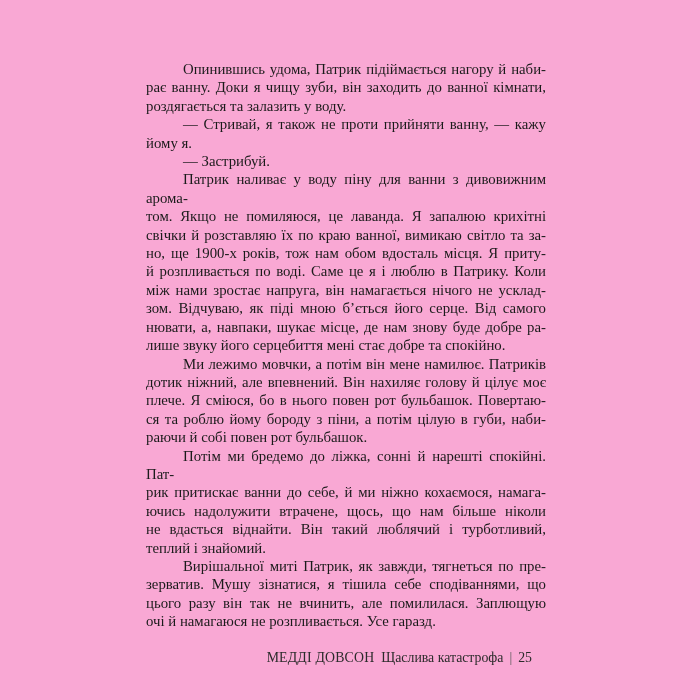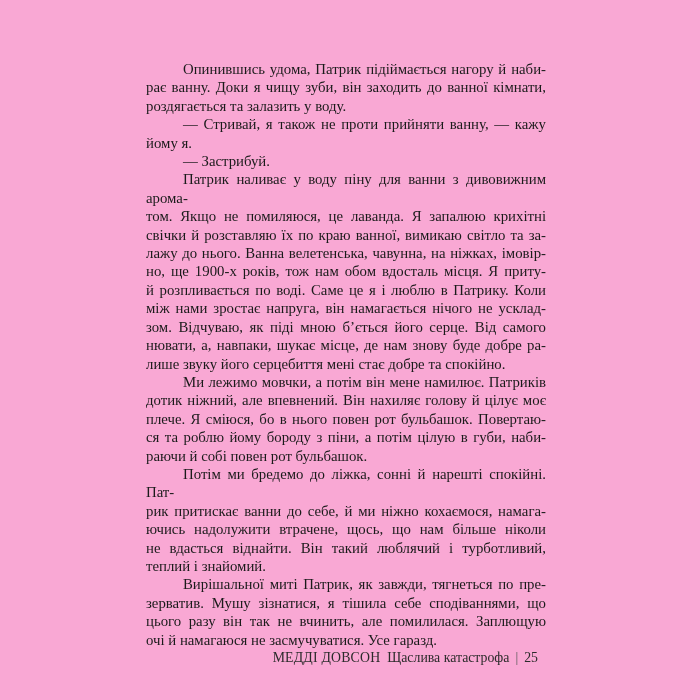--- a/index.html
+++ b/index.html
@@ -40,21 +40,21 @@
   .ln.last {
     text-align: left;
     text-align-last: left;
   }
   .ln.first {
     text-indent: 37px;
   }
   .running-footer {
     position: absolute;
     top: 650px;
-    right: 162px;
+    right: 168px;
     white-space: nowrap;
     color: #2b2b2b;
     font-size: 13.8px;
     line-height: 16px;
   }
   .running-footer .author {
     letter-spacing: 0.2px;
     margin-right: 7px;
   }
   .running-footer .divider {
@@ -81,21 +81,20 @@
     </p>
 
     <p class="para">
       <span class="ln first last">— Застрибуй.</span>
     </p>
 
     <p class="para">
       <span class="ln first">Патрик наливає у воду піну для ванни з дивовижним арома-</span>
       <span class="ln">том. Якщо не помиляюся, це лаванда. Я запалюю крихітні</span>
       <span class="ln">свічки й розставляю їх по краю ванної, вимикаю світло та за-</span>
-      <span class="ln">лажу до нього. Ванна велетенська, чавунна, на ніжках, імовір-</span>
       <span class="ln">но, ще 1900-х років, тож нам обом вдосталь місця. Я приту-</span>
       <span class="ln">й розпливається по воді. Саме це я і люблю в Патрику. Коли</span>
       <span class="ln">між нами зростає напруга, він намагається нічого не усклад-</span>
       <span class="ln">зом. Відчуваю, як піді мною б’ється його серце. Від самого</span>
       <span class="ln">нювати, а, навпаки, шукає місце, де нам знову буде добре ра-</span>
       <span class="ln last">лише звуку його серцебиття мені стає добре та спокійно.</span>
     </p>
 
     <p class="para">
       <span class="ln first">Ми лежимо мовчки, а потім він мене намилює. Патриків</span>
@@ -110,21 +109,21 @@
       <span class="ln">рик притискає ванни до себе, й ми ніжно кохаємося, намага-</span>
       <span class="ln">ючись надолужити втрачене, щось, що нам більше ніколи</span>
       <span class="ln">не вдасться віднайти. Він такий люблячий і турботливий,</span>
       <span class="ln last">теплий і знайомий.</span>
     </p>
 
     <p class="para">
       <span class="ln first">Вирішальної миті Патрик, як завжди, тягнеться по пре-</span>
       <span class="ln">зерватив. Мушу зізнатися, я тішила себе сподіваннями, що</span>
       <span class="ln">цього разу він так не вчинить, але помилилася. Заплющую</span>
-      <span class="ln last">очі й намагаюся не засмучуватися. Усе гаразд.</span>
+      <span class="ln last">очі й намагаюся не розпливається. Усе гаразд.</span>
     </p>
 
   </main>
 
   <footer class="running-footer">
     <span class="author">МЕДДІ ДОВСОН</span><span class="title">Щаслива катастрофа</span><span class="divider">|</span><span class="pagenum">25</span>
   </footer>
 
 </div>
 

